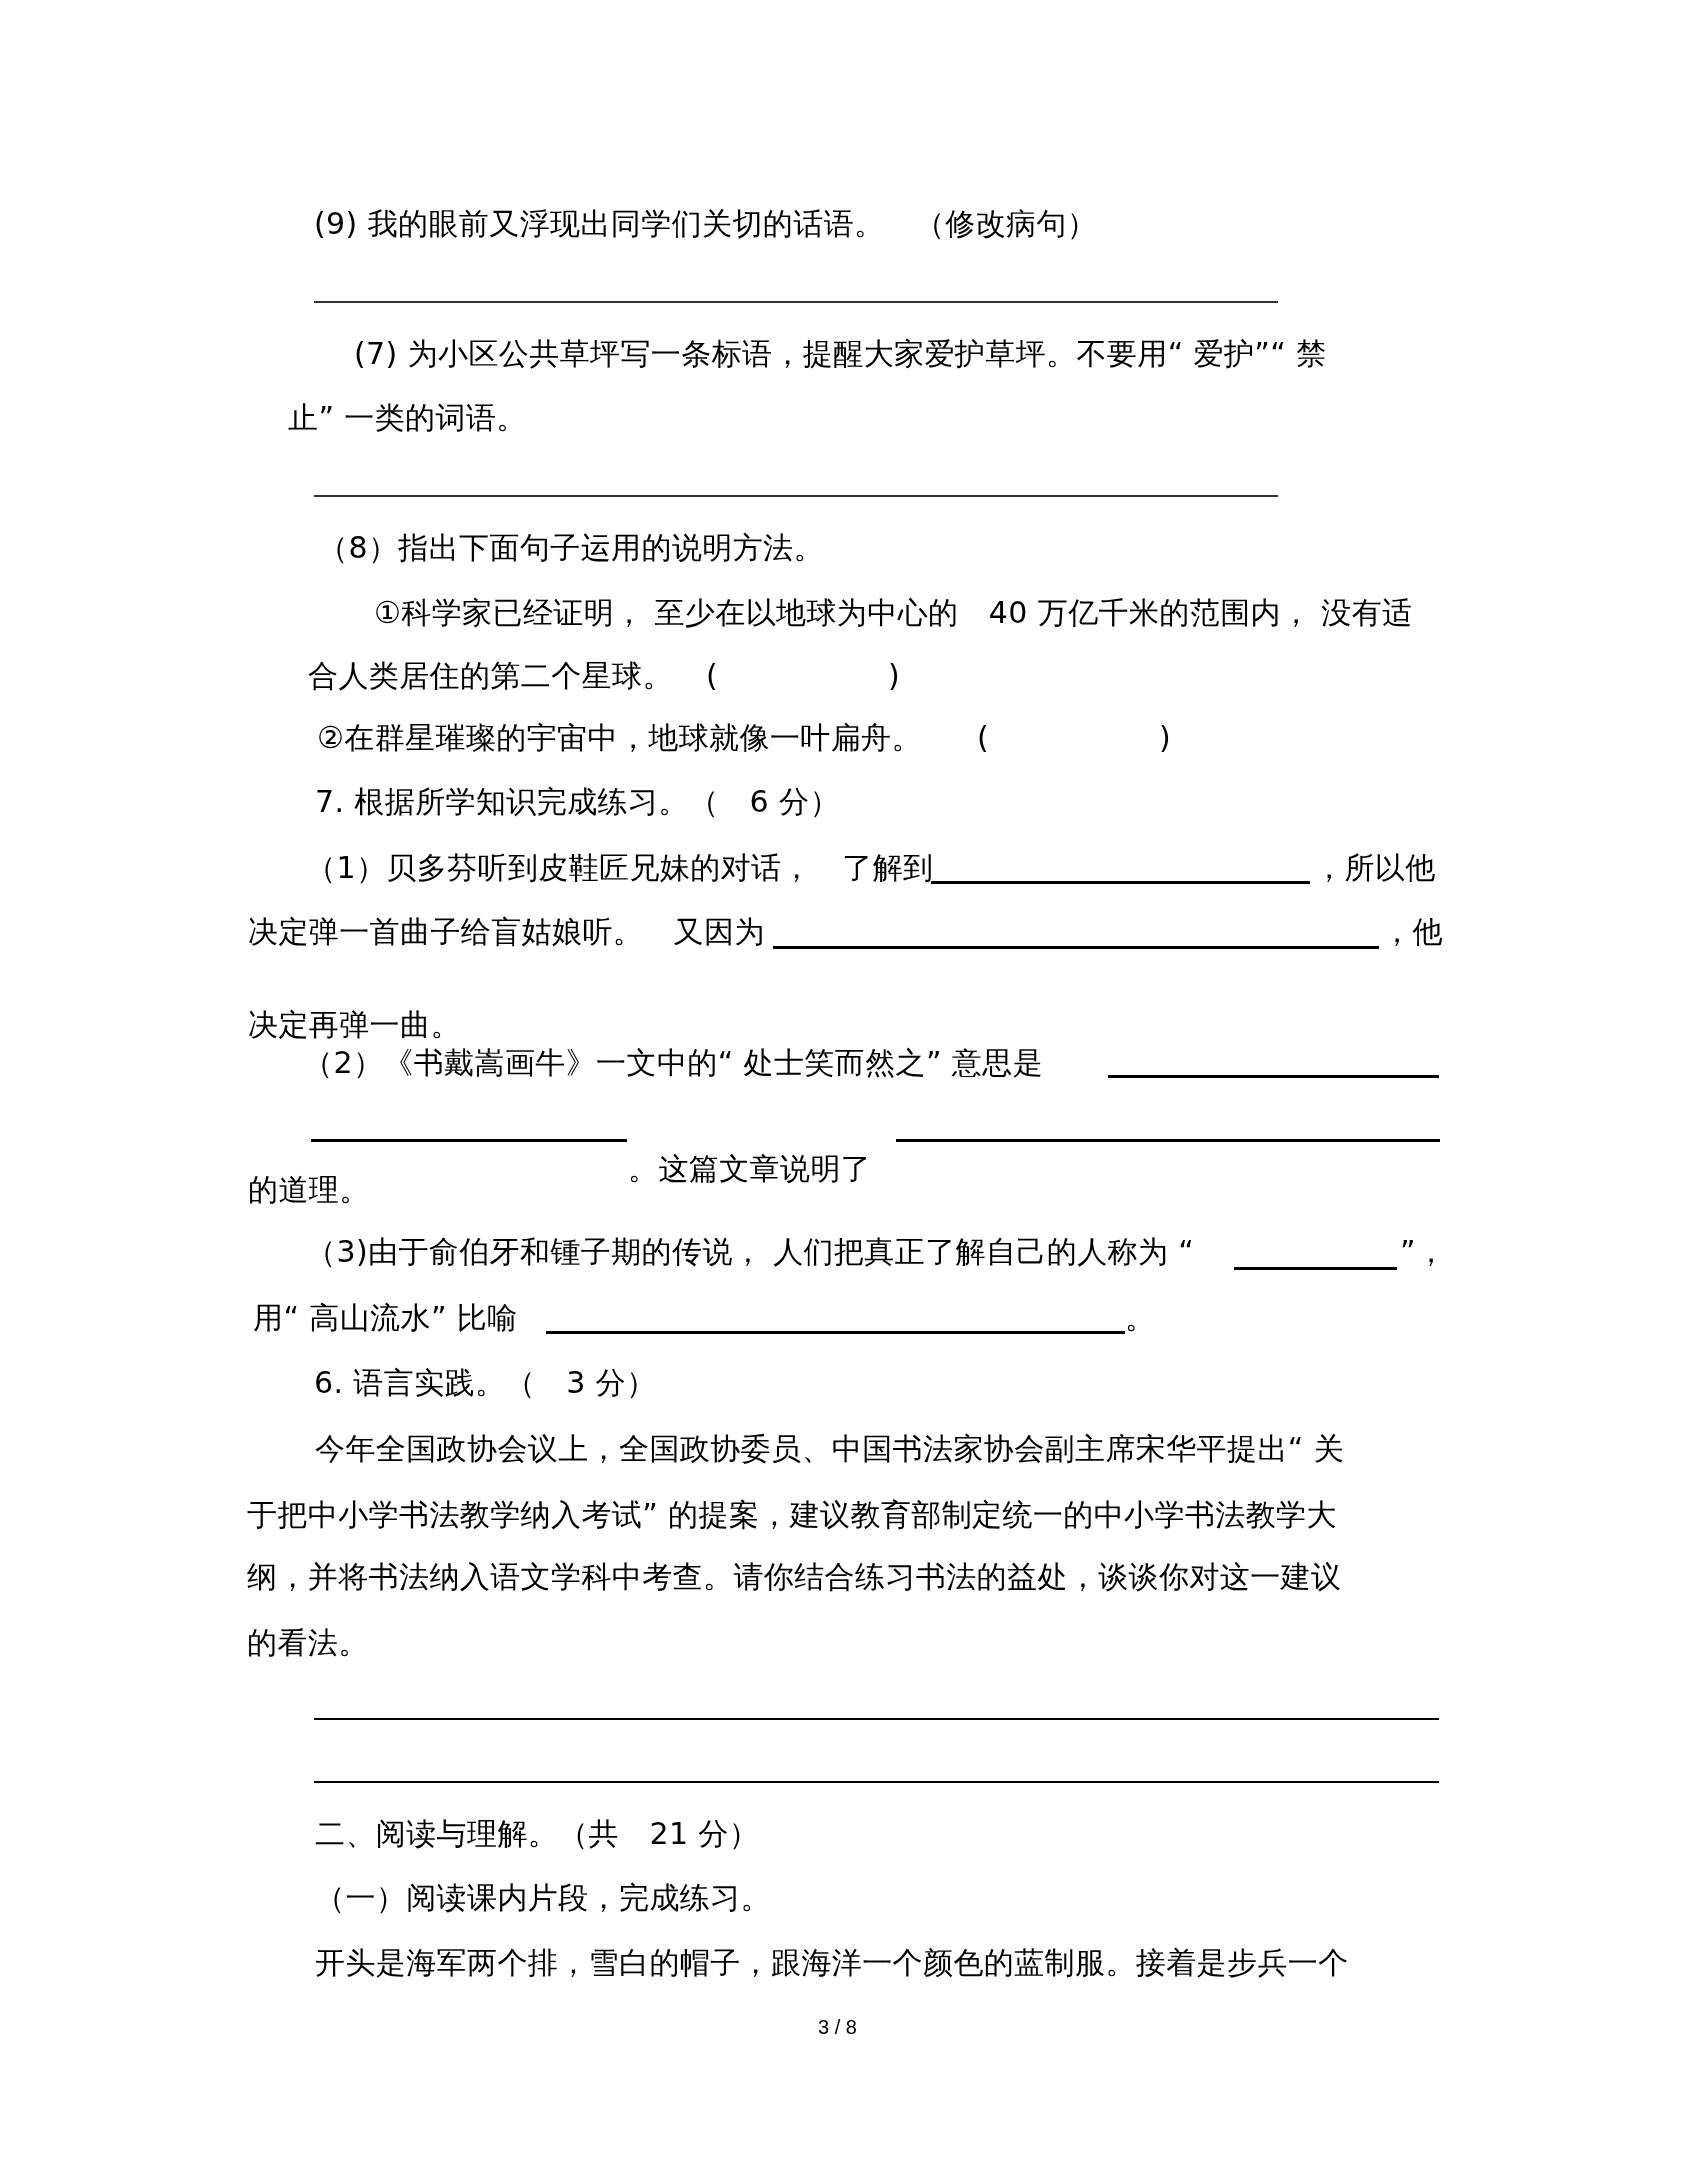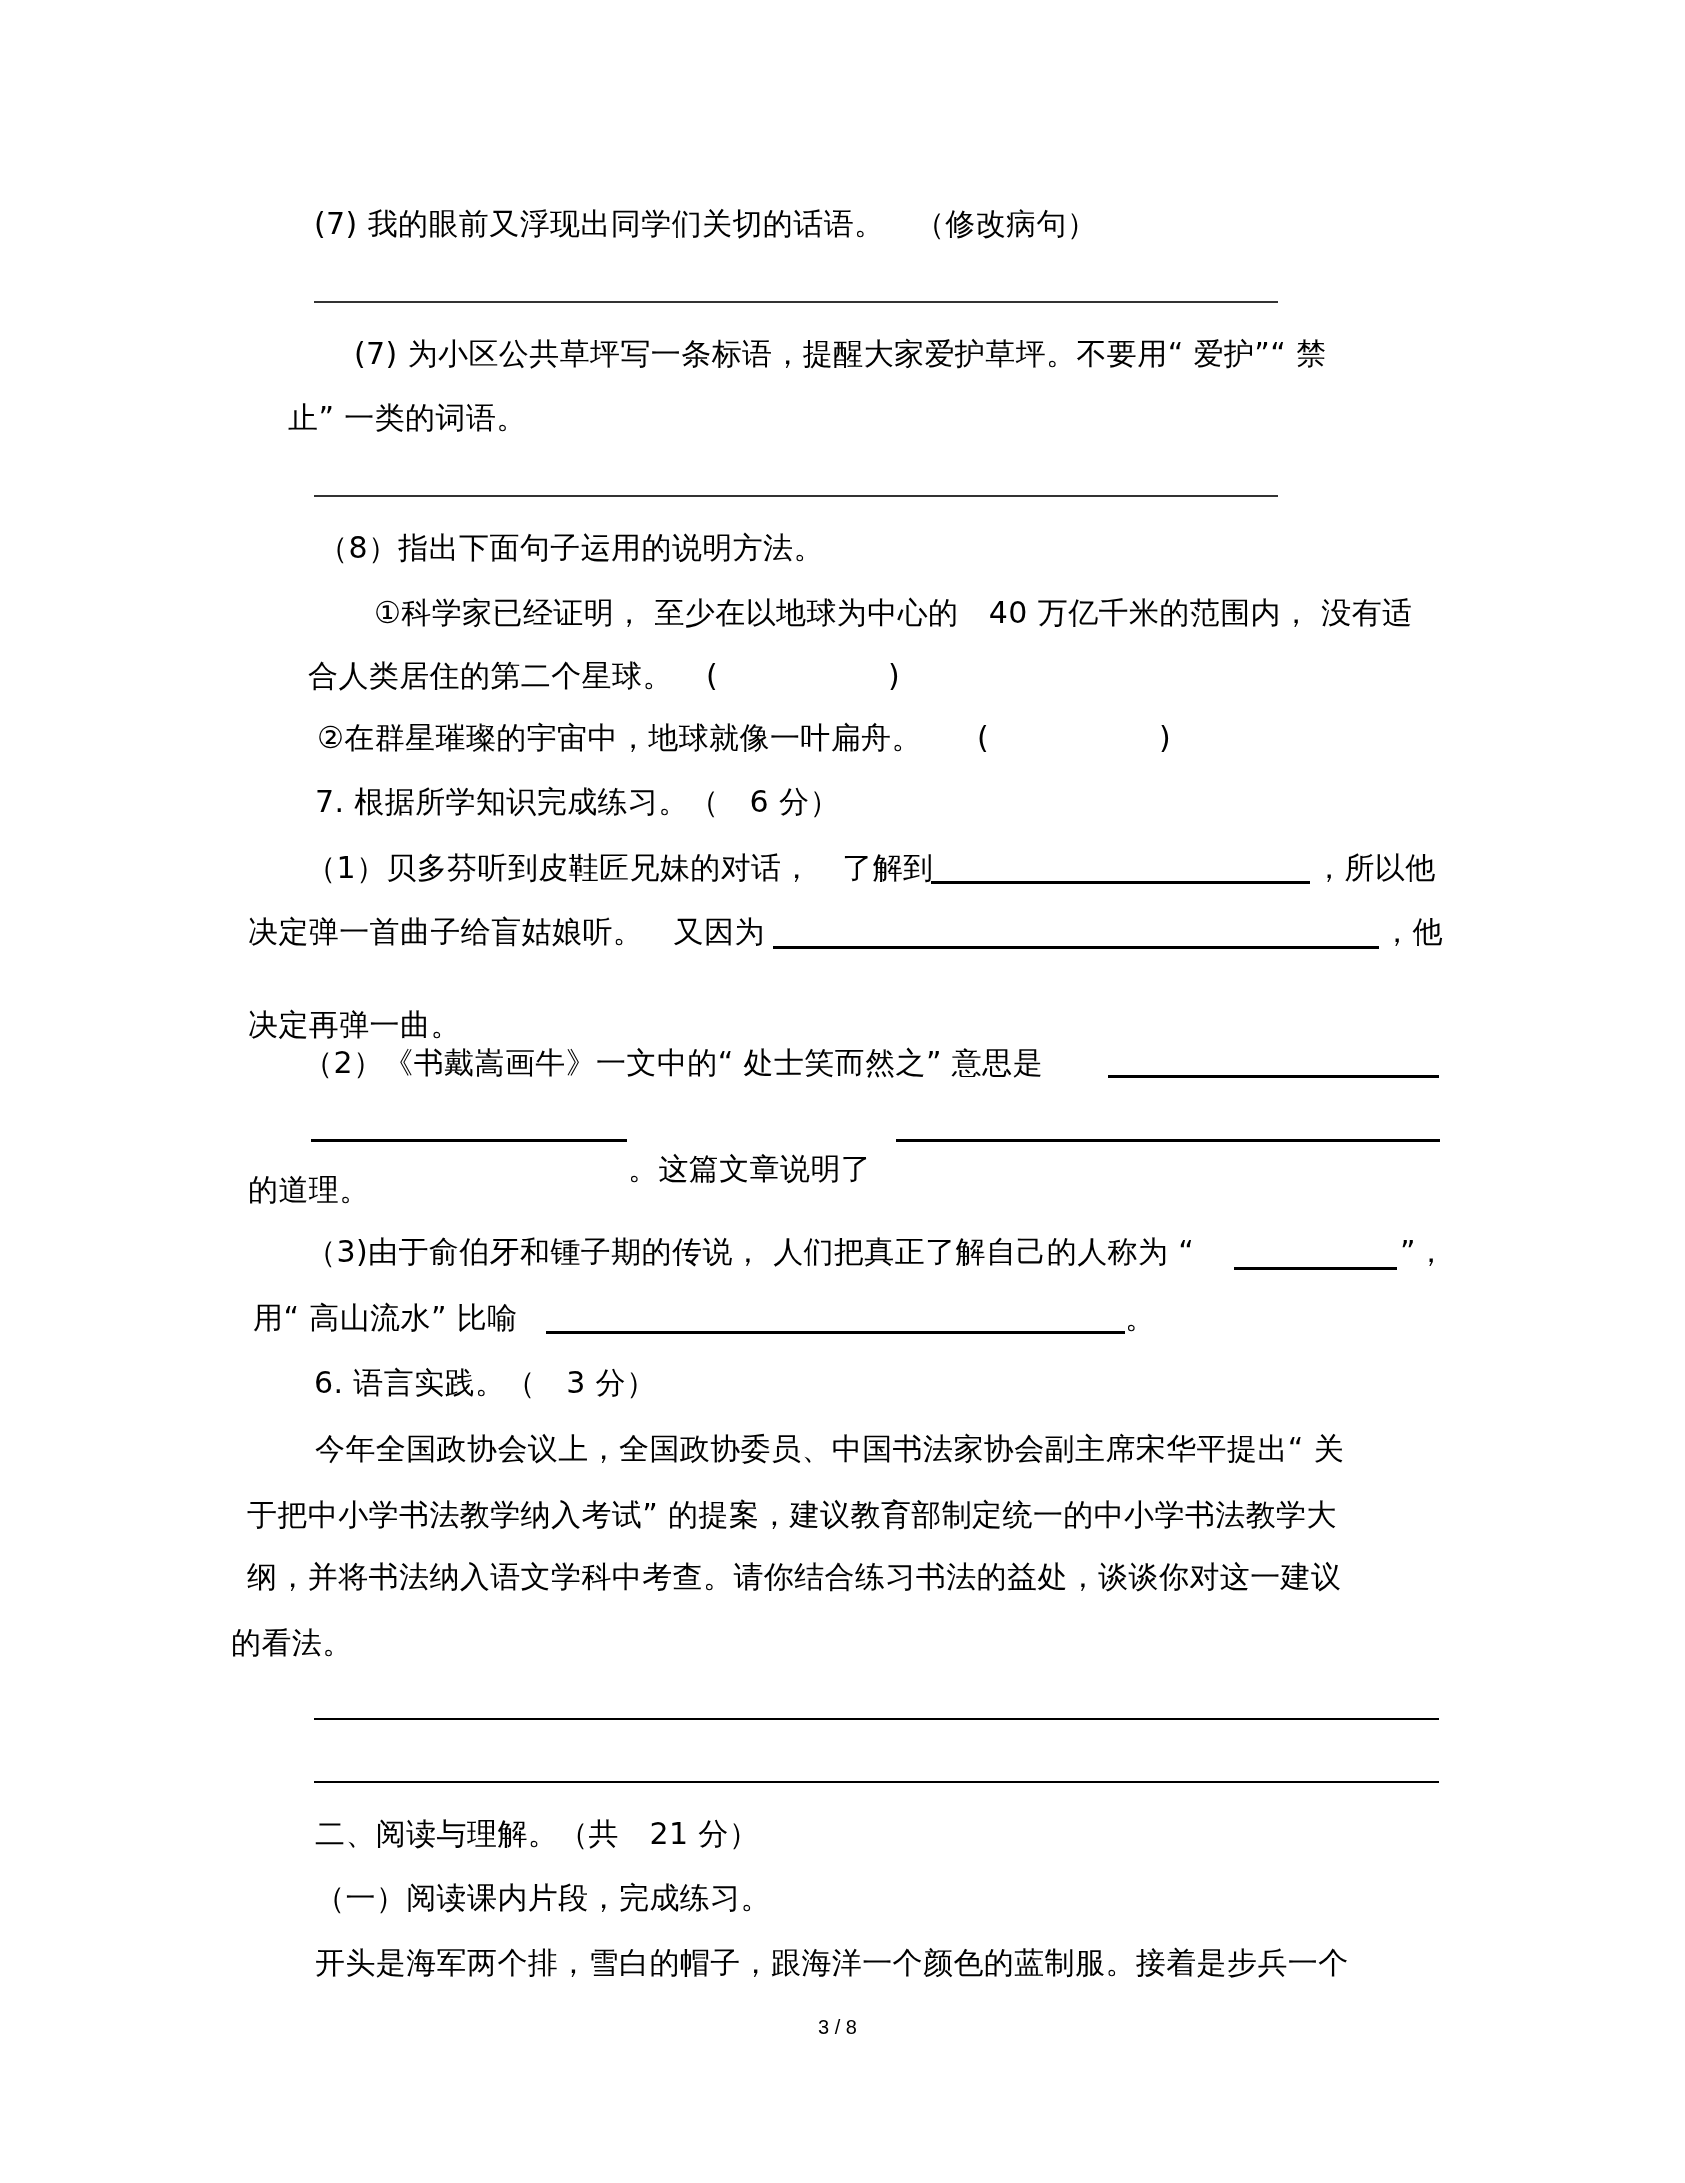--- a/index.html
+++ b/index.html
@@ -8,21 +8,21 @@
   .ln { position: absolute; height: 41px; line-height: 41px; font-size: 30px;
         white-space: pre; transform: translateY(-20.6px); letter-spacing: 0.4px; }
   .blank { position: absolute; height: 0; border-top: 3.3px solid #000; }
   .rule-dbl { position: absolute; height: 0; border-top: 2.5px solid #333; }
   .footer { position: absolute; font-size: 20px; font-family: "Liberation Sans", sans-serif;
             line-height: 25px; transform: translateY(-12.3px); white-space: pre; }
 </style>
 </head>
 <body>
 
-<div class="ln" style="left:314px; top:224px;">(7) 我的眼前又浮现出同学们关切的话语。　（修改病句）</div>
+<div class="ln" style="left:314px; top:224px;">(9) 我的眼前又浮现出同学们关切的话语。　（修改病句）</div>
 <div class="rule-dbl" style="left:314px; top:301px; width:964px;"></div>
 
 <div class="ln" style="left:354px; top:354px;">(7) 为小区公共草坪写一条标语，提醒大家爱护草坪。不要用“ 爱护”“ 禁</div>
 <div class="ln" style="left:288px; top:418px;">止” 一类的词语。</div>
 <div class="rule-dbl" style="left:314px; top:495px; width:964px;"></div>
 
 <div class="ln" style="left:318px; top:548px;">（8）指出下面句子运用的说明方法。</div>
 <div class="ln" style="left:374px; top:613px;">①科学家已经证明， 至少在以地球为中心的　40 万亿千米的范围内， 没有适</div>
 <div class="ln" style="left:308px; top:676px;">合人类居住的第二个星球。</div>
 <div class="ln" style="left:706px; top:676px;">(</div>
@@ -57,21 +57,21 @@
 <div class="ln" style="left:1400px; top:1252px;">”，</div>
 
 <div class="ln" style="left:247px; top:1318px;margin-left:6px;">用“ 高山流水” 比喻</div>
 <div class="blank" style="left:546px; top:1331px; width:579px;"></div>
 <div class="ln" style="left:1125px; top:1318px;">。</div>
 
 <div class="ln" style="left:314px; top:1383px;">6. 语言实践。（　3 分）</div>
 <div class="ln" style="left:315px; top:1449px;">今年全国政协会议上，全国政协委员、中国书法家协会副主席宋华平提出“ 关</div>
 <div class="ln" style="left:247px; top:1515px;">于把中小学书法教学纳入考试” 的提案，建议教育部制定统一的中小学书法教学大</div>
 <div class="ln" style="left:247px; top:1577px;">纲，并将书法纳入语文学科中考查。请你结合练习书法的益处，谈谈你对这一建议</div>
-<div class="ln" style="left:231px; top:1643px;">的看法。</div>
+<div class="ln" style="left:247px; top:1643px;">的看法。</div>
 <div class="blank" style="left:314px; top:1718px; width:1125px; border-top-width:2.5px;"></div>
 <div class="blank" style="left:314px; top:1781px; width:1125px; border-top-width:2.5px;"></div>
 
 <div class="ln" style="left:315px; top:1834px;">二、阅读与理解。（共　21 分）</div>
 <div class="ln" style="left:315px; top:1898px;">（一）阅读课内片段，完成练习。</div>
 <div class="ln" style="left:315px; top:1963px;">开头是海军两个排，雪白的帽子，跟海洋一个颜色的蓝制服。接着是步兵一个</div>
 
 <div class="footer" style="left:818px; top:2027px;text-align:center;">3 / 8</div>
 
 

